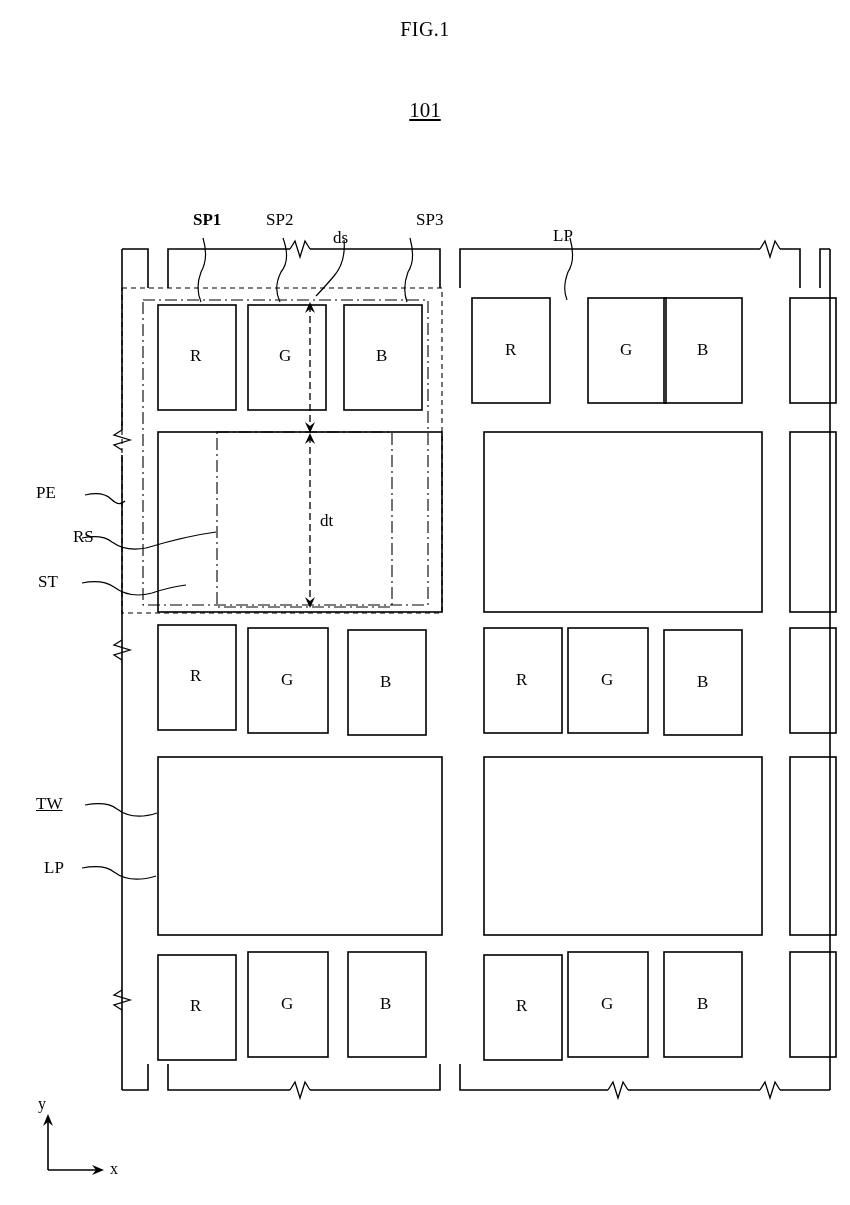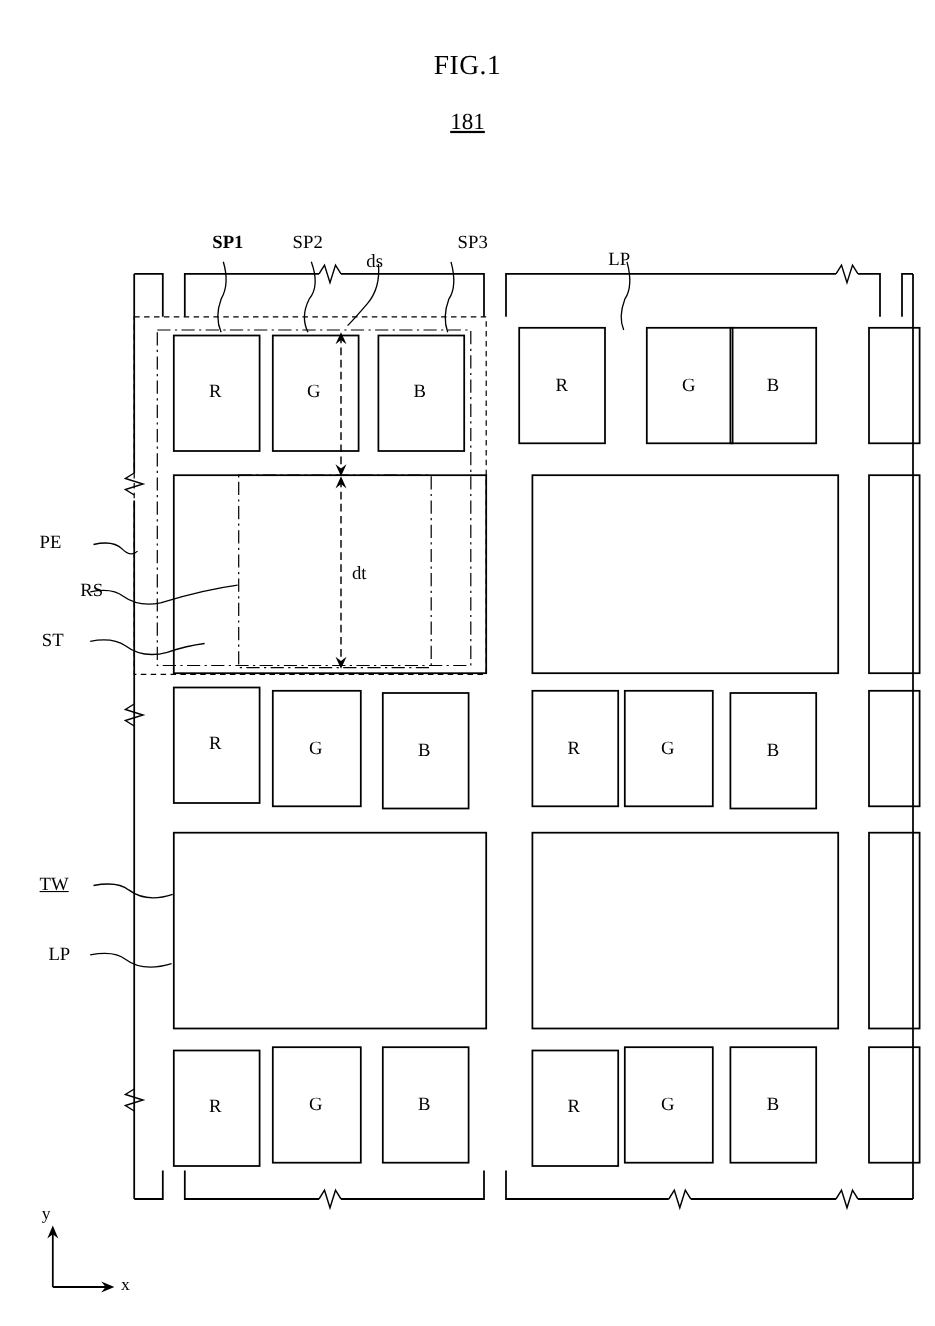--- a/index.html
+++ b/index.html
@@ -14,23 +14,22 @@
     font-family: "Liberation Serif", serif;
     color: #000;
     overflow: hidden;
   }
   #figure-title {
     position: absolute;
     top: 18px;
     left: 0;
     width: 850px;
     text-align: center;
-    font-size: 25px;
+    font-size: 20px;
     letter-spacing: 0.5px;
-    margin-top: 28px;
   }
   #figure-ref {
     position: absolute;
     top: 98px;
     left: 0;
     width: 850px;
     text-align: center;
     font-size: 21px;
     text-decoration: underline;
   }
@@ -49,21 +48,21 @@
   }
   .axis-label {
     position: absolute;
     font-size: 16px;
   }
 </style>
 </head>
 <body>
 
 <div id="figure-title">FIG.1</div>
-<div id="figure-ref">181</div>
+<div id="figure-ref">101</div>
 
 <svg id="canvas" viewBox="0 0 850 1205">
   <g fill="none" stroke="#000" stroke-width="1.6">
 
     <g stroke-dasharray="5,4" stroke-width="1.1">
       <rect x="122" y="288" width="320" height="325"></rect>
     </g>
     <g stroke-dasharray="12,4,2,4" stroke-width="1.1">
       <rect x="143" y="300" width="285" height="305"></rect>
     </g>

